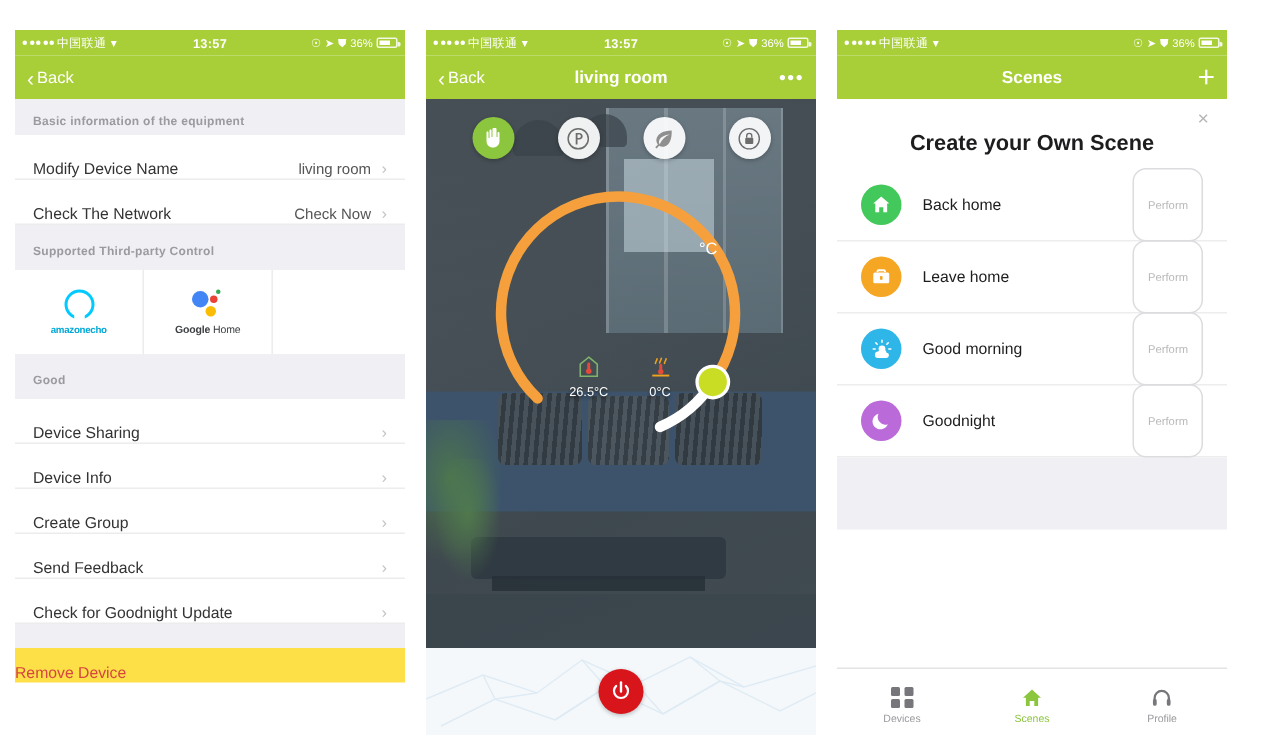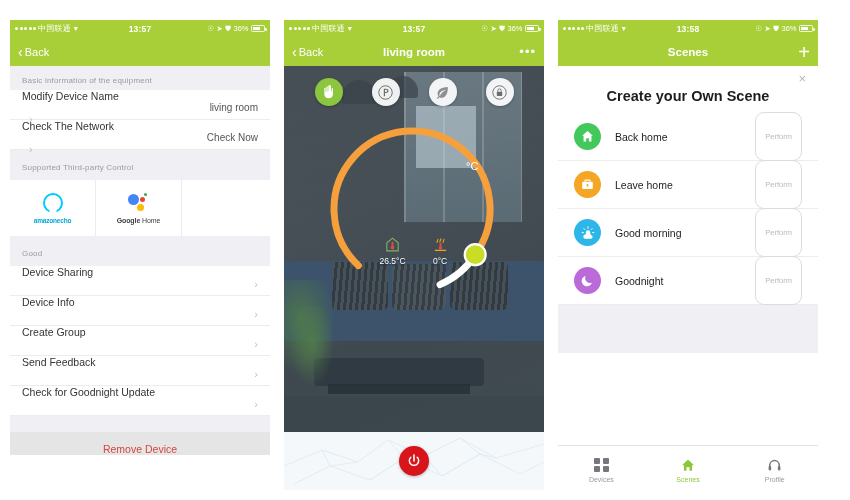--- a/index.html
+++ b/index.html
@@ -74,27 +74,27 @@
     position: absolute; left: 0; right: 0; text-align: center;
     font-size: 11.5px; font-weight: bold; pointer-events: none;
   }
   .nav-right { margin-left: auto; z-index: 2; font-size: 13px; cursor: pointer; letter-spacing: 1px; }
   .nav-plus { margin-left: auto; z-index: 2; font-size: 20px; line-height: 1; cursor: pointer; font-weight: 300; }
 
   
   .p1-body { background: #fff; height: calc(100% - 46px); position: relative; }
   .sec-head {
     background: #efeff4; color: #9b9b9f; font-size: 8px;
-    padding: 10px 12px 5px; letter-spacing: .2px;
+    padding: 10px 12px 5px; letter-spacing: .2px; font-weight: bold;
   }
   .sec-head.tall { padding-top: 13px; padding-bottom: 8px; }
   .row {
-    height: 30px; display: flex; align-items: flex-start;
+    height: 30px; display: flex; align-items: flex-end;
     padding: 0 12px; background: #fff; font-size: 10.5px; color: #333;
-    border-bottom: 1px solid #ececec; cursor: pointer; flex-direction: column;
+    border-bottom: 1px solid #ececec; cursor: pointer;
   }
   .row:last-child { border-bottom: none; }
   .row .val { margin-left: auto; color: #555; font-size: 10px; }
   .row .chev { color: #c2c2c6; font-size: 11px; margin-left: 7px; font-weight: 300; }
   .row .chev.only { margin-left: auto; }
 
   
   .tp { display: flex; background: #fff; height: 56px; }
   .tp-cell {
     flex: 0 0 86px; border-right: 1px solid #ececec;
@@ -116,22 +116,22 @@
   .g-logo i { position: absolute; border-radius: 50%; display: block; }
   .g-blue { width: 11px; height: 11px; background: #4285f4; left: 0; top: 1px; }
   .g-red  { width: 5px;  height: 5px;  background: #ea4335; left: 12px; top: 4px; }
   .g-green{ width: 3.5px;height: 3.5px;background: #34a853; left: 16px; top: 0px; }
   .g-yellow{width: 7px;  height: 7px;  background: #fbbc05; left: 9px;  top: 11px; }
   .g-label { font-size: 7px; color: #3c4043; letter-spacing: -.1px; }
   .g-label b { font-weight: bold; }
 
   .pad-grey { background: #efeff4; height: 16px; }
   .remove {
-    text-align: center; color: #d64541; font-size: 10.5px;
-    padding-top: 11px; background: #e5e5e5; cursor: pointer;
+    color: #d64541; font-size: 10.5px;
+    padding-top: 11px; background: #fde047; cursor: pointer;
   }
 
   
   .p2-body {
     height: calc(100% - 46px);
     position: relative;
     background:
       linear-gradient(180deg, rgba(61,70,76,.55) 0%, rgba(61,70,76,.25) 45%, rgba(61,70,76,.45) 100%),
       linear-gradient(160deg, #515a60 0%, #4a545a 30%, #3f4a50 60%, #434e55 100%);
     overflow: hidden;
@@ -488,21 +488,20 @@
         <span class="dots">
             <i></i>
             <i></i>
             <i></i>
             <i></i>
             <i></i>
           </span>
         <span class="carrier">中国联通</span>
         <span class="wifi">▾</span>
       </div>
-      <div class="sb-time">13:58</div>
       <div class="sb-right">
         <span class="sb-ic">☉</span>
         <span class="sb-ic">➤</span>
         <span class="sb-ic">⛊</span>
         <span class="batt-pct">36%</span>
         <span class="batt">
             <i></i>
           </span>
       </div>
     </div>

